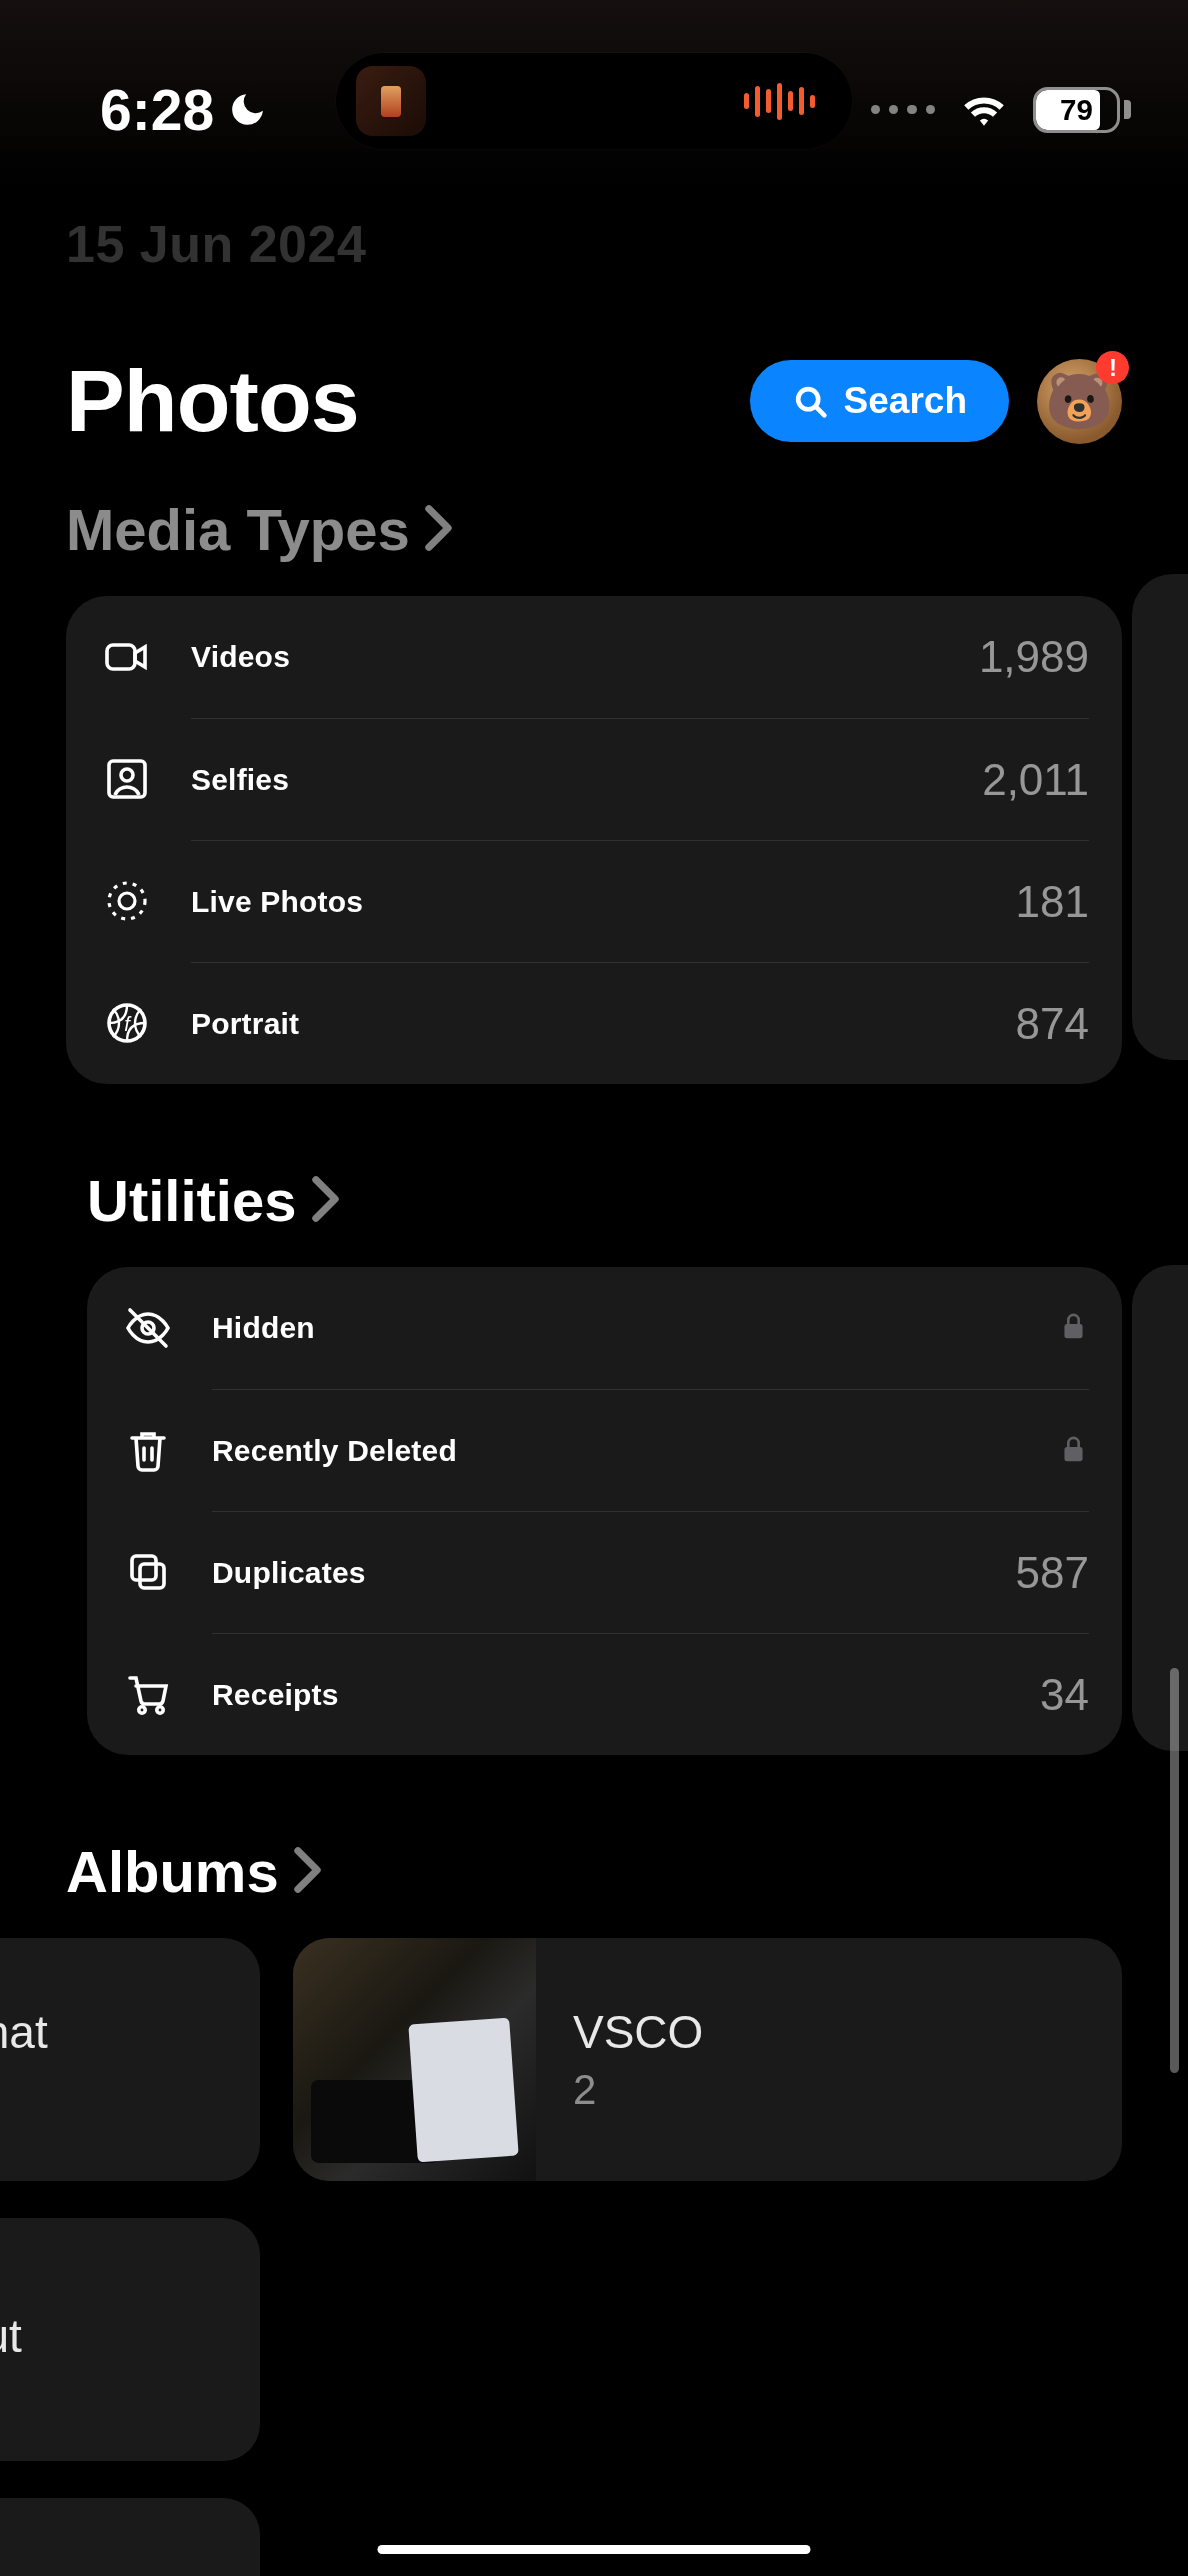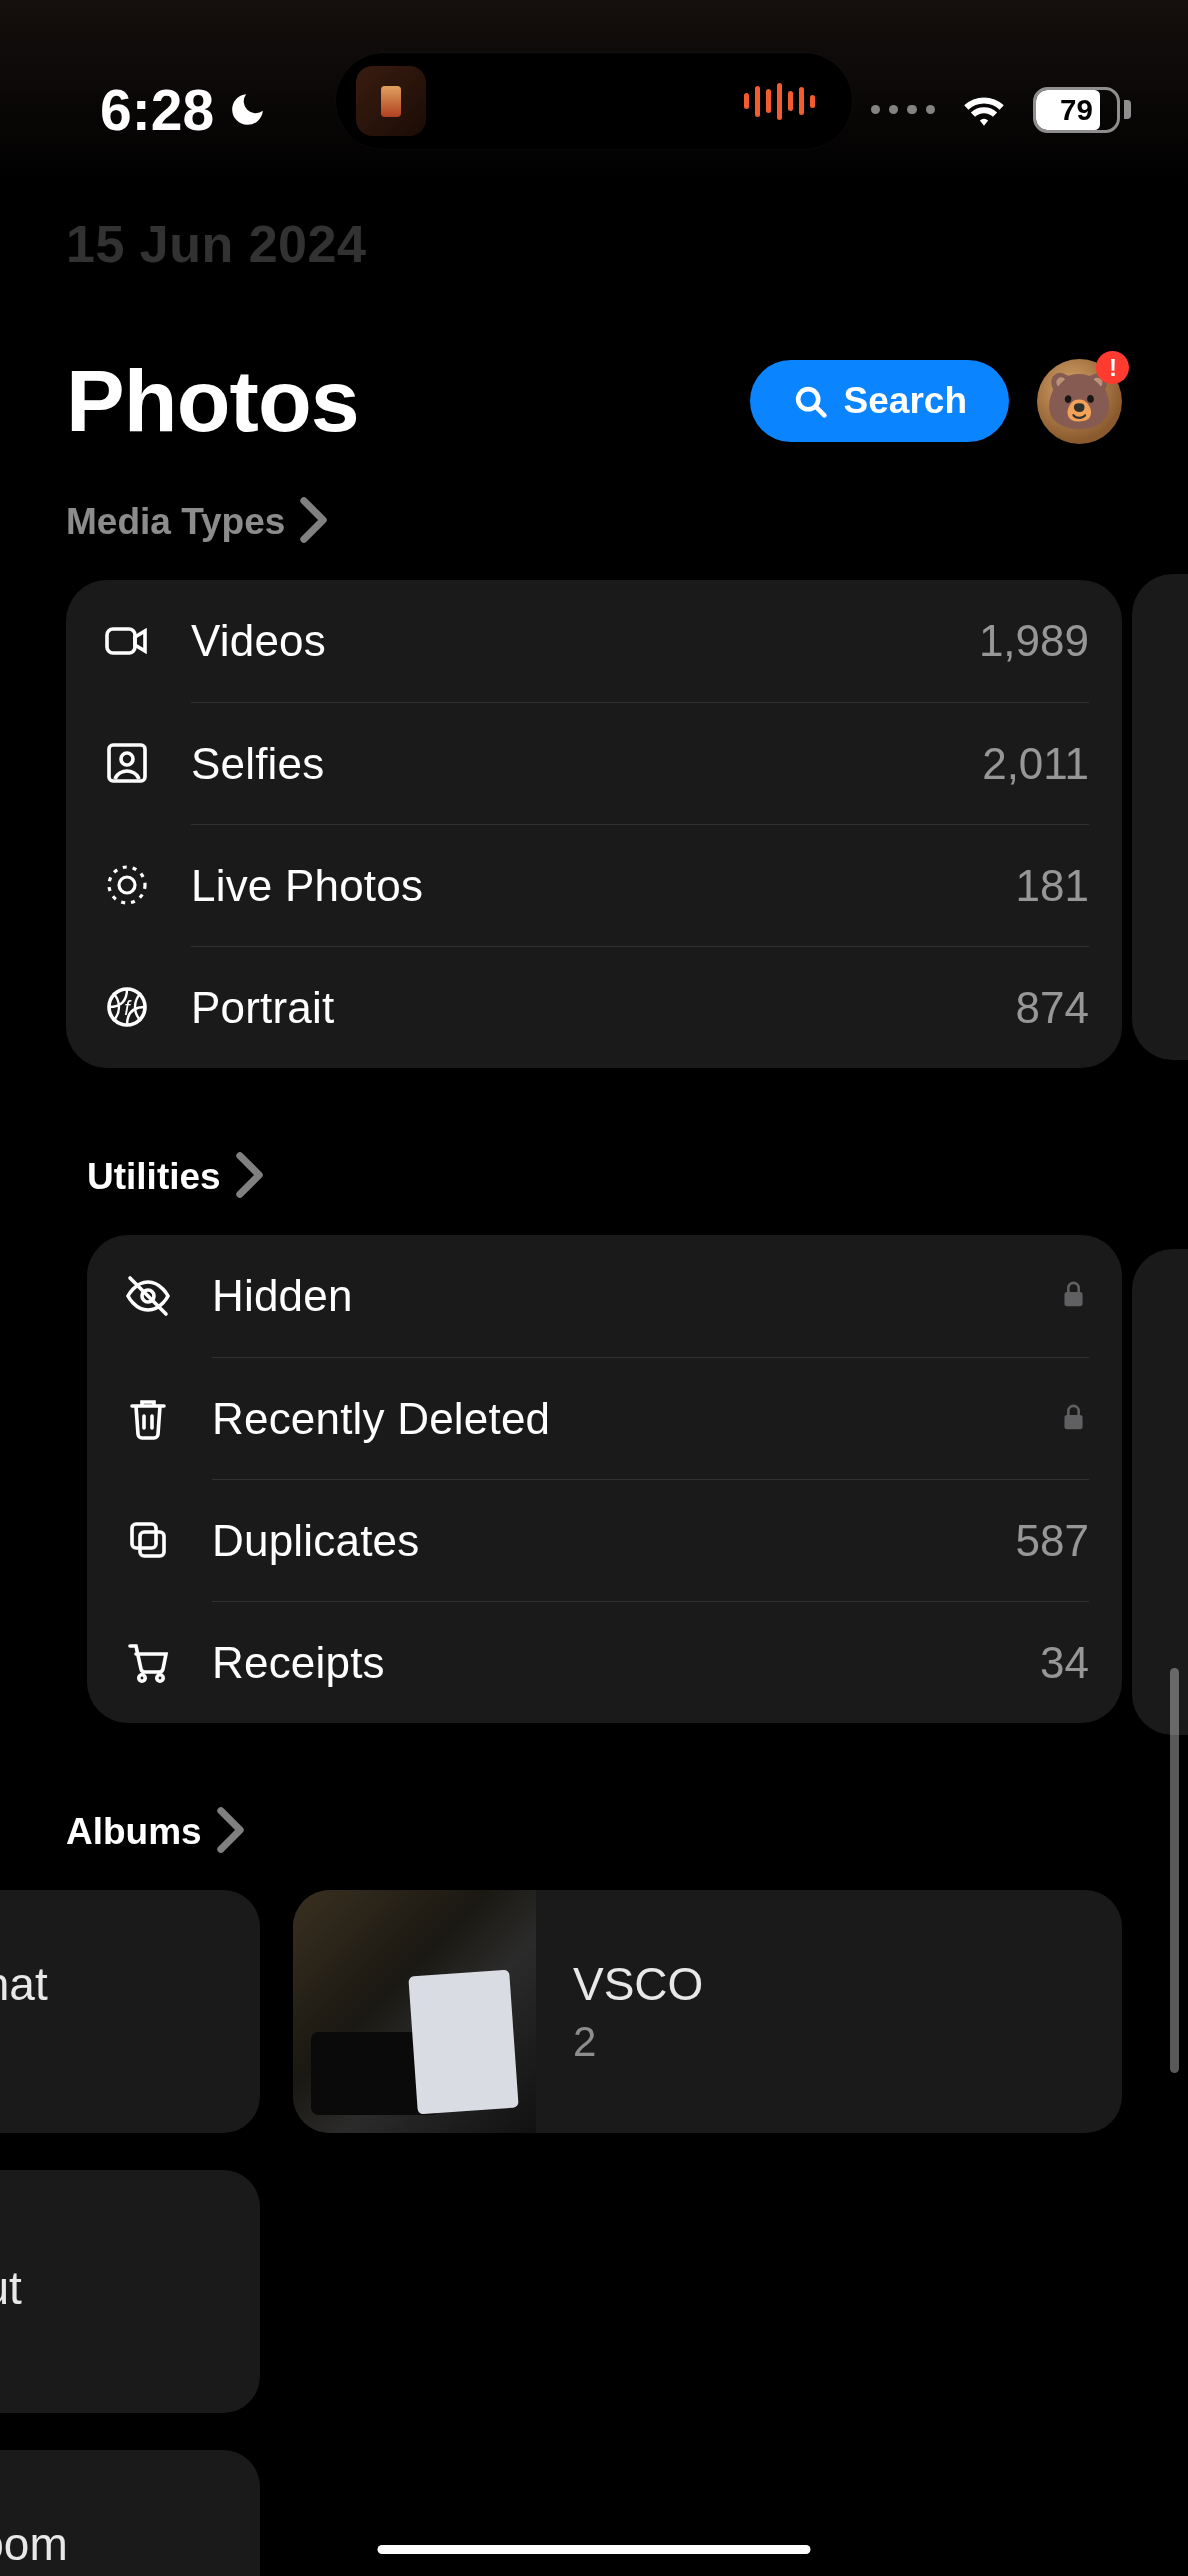--- a/index.html
+++ b/index.html
@@ -86,35 +86,35 @@
   }
   .avatar-badge {
     position:absolute; top:-7.4px; right:-7.4px; width:33px; height:33px; border-radius:50%; background:#ff3b30; color:#fff;
     display:flex; align-items:center; justify-content:center; font-size:24px; font-weight:800;
   }
 
   .section { padding: 83px 0 0 0; }
   .section-header {
     display:flex; align-items:center; gap:13px; padding: 0 66px 33px 66px;
   }
-  .section-title { font-size:37px; font-weight:700; }
+  .section-title { font-size:58px; font-weight:700; }
   .section-title.dim { color: rgba(255,255,255,0.55); }
   .chev svg { width:31px; height:48px; opacity:0.5; }
 
   .card {
     margin: 0 66px; background: rgba(255,255,255,0.10); border-radius: 41px; padding: 0 33px;
   }
   .row {
     display:flex; align-items:center; height: 122px; gap: 37px;
   }
   .row + .row .row-main { border-top: 0.9px solid rgba(255,255,255,0.10); }
   .row-icon { width:55px; display:flex; align-items:center; justify-content:center; flex:none; color: rgba(255,255,255,0.92); }
   .row-icon svg { width:48px; height:48px; }
   .row-main { flex:1; display:flex; align-items:center; justify-content:space-between; height:100%; }
-  .row-label { font-size:44px; font-weight:400; letter-spacing:0.2px; }
+  .row-label { font-size:30px; font-weight:700; letter-spacing:0.2px; }
   .row-val { font-size:44px; color: rgba(255,255,255,0.55); font-weight: 400; }
   .lock-icon svg { width:31px; height:39px; opacity:0.55; }
 
   
   .card-peek, .card-peek2 {
     position:absolute; right:-55px; width:111px; background: rgba(255,255,255,0.10); border-radius:41px;
   }
 
   
   .albums-row {

